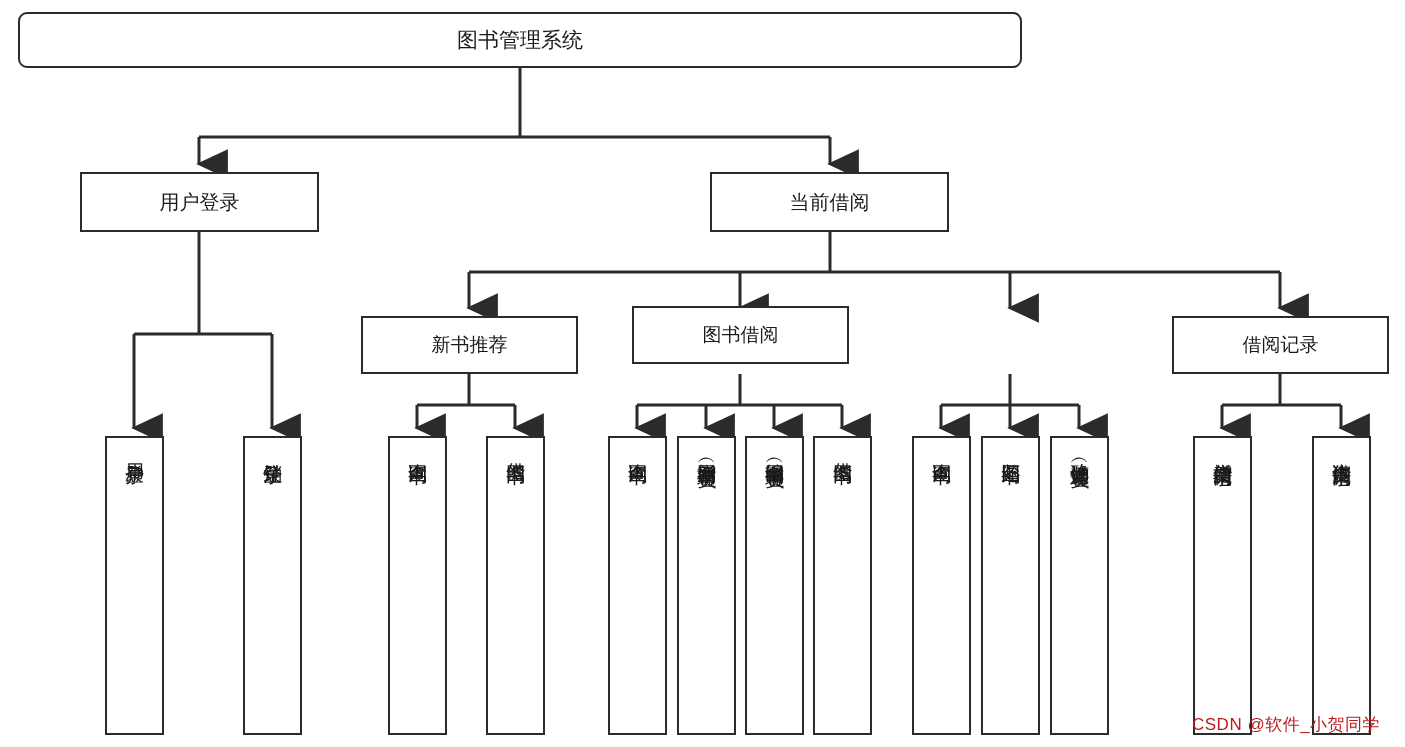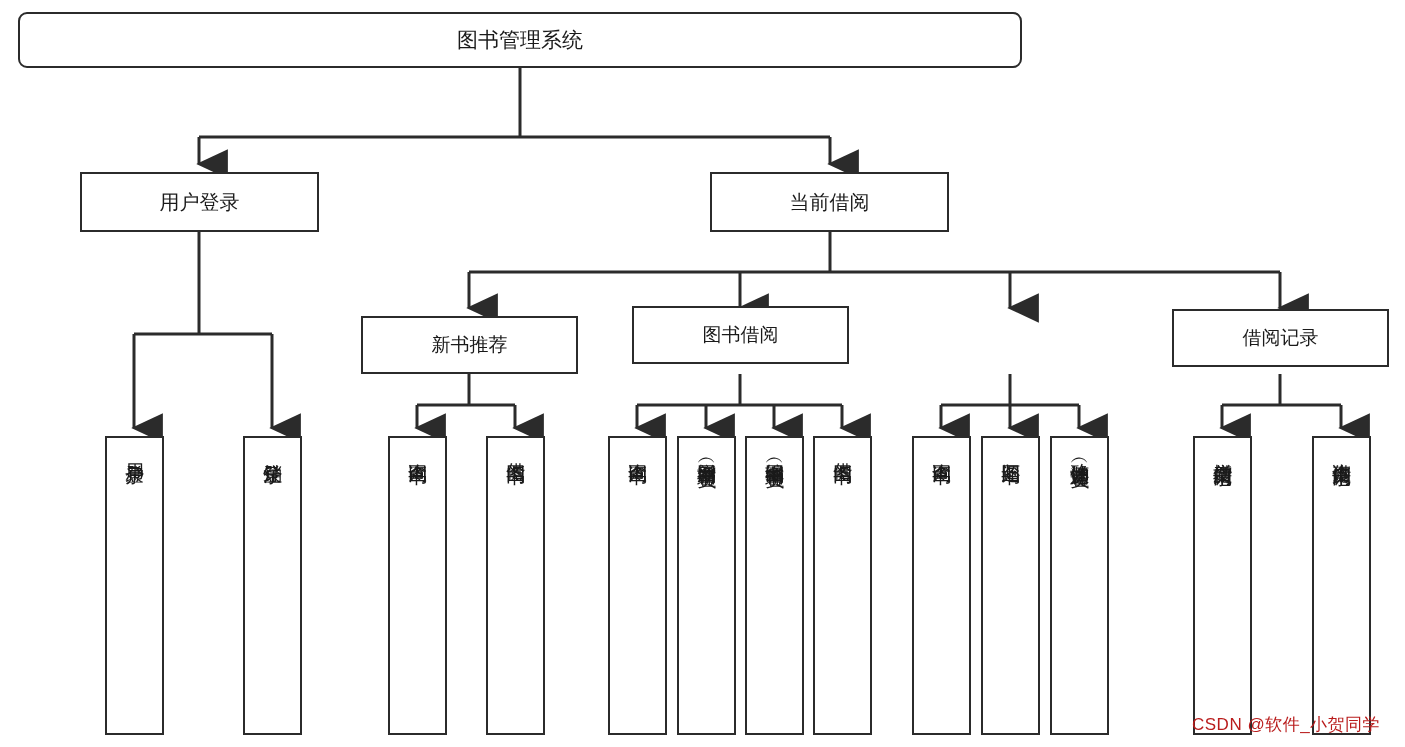--- a/index.html
+++ b/index.html
@@ -130,21 +130,21 @@
   <div class="node level1" style="left:710px; top:172px; width:239px; height:60px;">
     <span>当前借阅</span>
   </div>
 
   <div class="node level2" style="left:361px; top:316px; width:217px; height:58px;">
     <span>新书推荐</span>
   </div>
   <div class="node level2" style="left:632px; top:306px; width:217px; height:58px;">
     <span>图书借阅</span>
   </div>
-  <div class="node level2" style="left:1172px; top:309px; width:217px; height:58px;font-family:Liberation Mono, monospace;">
+  <div class="node level2" style="left:1172px; top:316px; width:217px; height:58px;font-family:Liberation Mono, monospace;">
     <span>借阅记录</span>
   </div>
 
   <div class="node leaf" style="left:105px; top:436px; width:59px; height:299px;">
     <span class="vtext">用户登录</span>
   </div>
   <div class="node leaf" style="left:243px; top:436px; width:59px; height:299px;">
     <span class="vtext">注销登录</span>
   </div>
 

